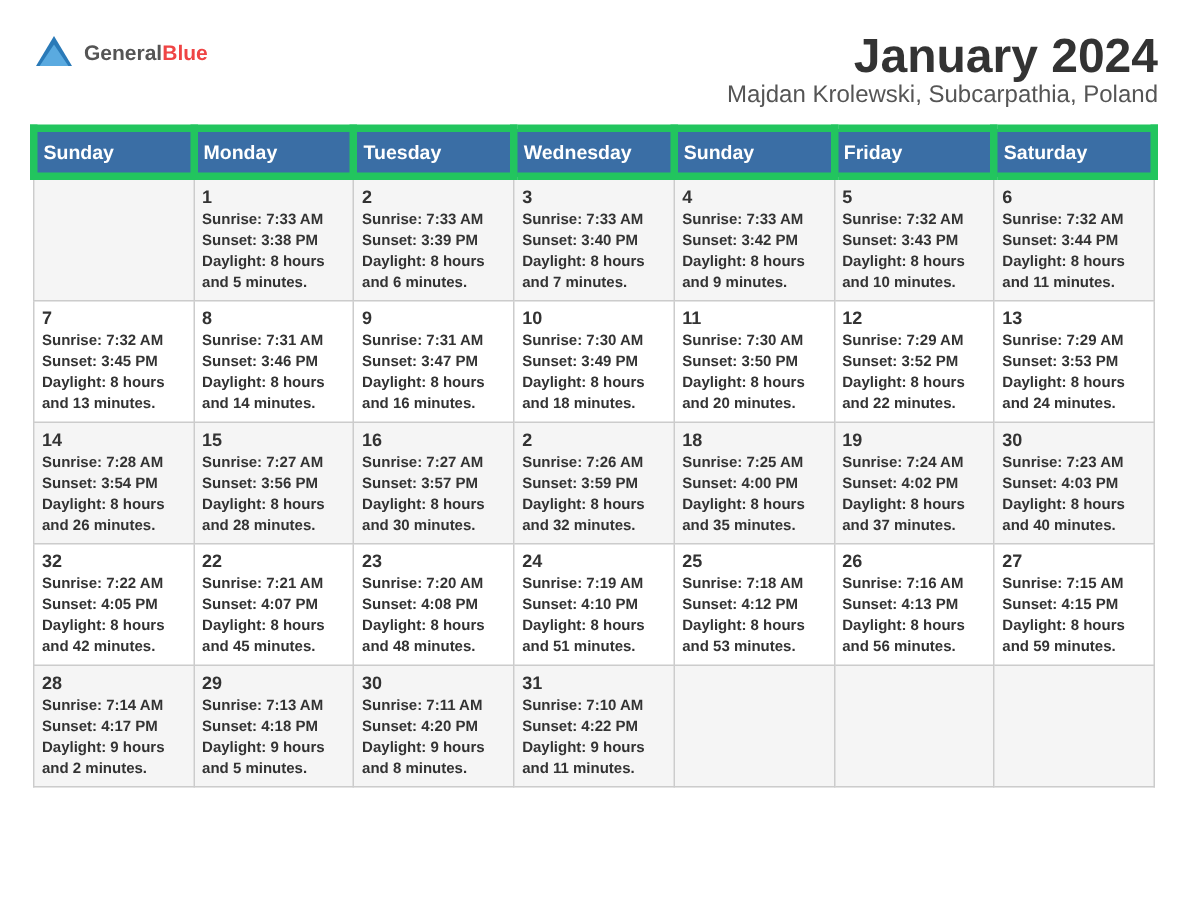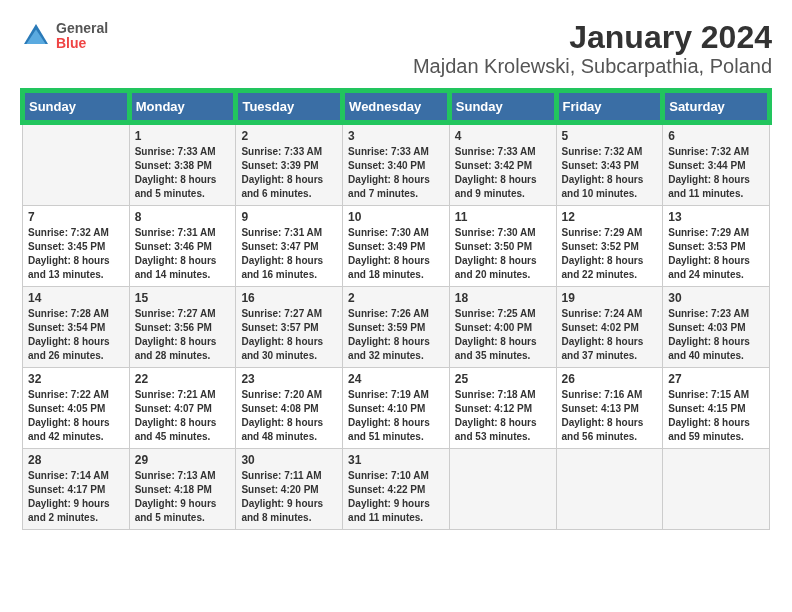--- a/index.html
+++ b/index.html
@@ -16,21 +16,21 @@
       align-items: flex-start;
       margin-bottom: 10px;
     }
     .logo {
       display: flex;
       align-items: center;
       gap: 4px;
     }
     .logo-text {
       display: flex;
-      flex-direction: column;
+      flex-direction: row;
       font-size: 14px;
       font-weight: bold;
       color: #333;
       line-height: 1.1;
     }
     .logo-text span:first-child { color: #555; }
     .logo-text span:last-child { color: #ef4444; }
     .logo-icon {
       width: 32px;
       height: 32px;
@@ -38,21 +38,21 @@
     .title-section {
       text-align: right;
     }
     .calendar-title {
       font-size: 32px;
       font-weight: bold;
       color: #333;
       line-height: 1.1;
     }
     .calendar-subtitle {
-      font-size: 20px;
+      font-size: 16px;
       color: #555;
     }
     table {
       width: 100%;
       border-collapse: collapse;
       table-layout: fixed;
     }
     thead tr th {
       background-color: #3a6ea5;
       color: #fff;

